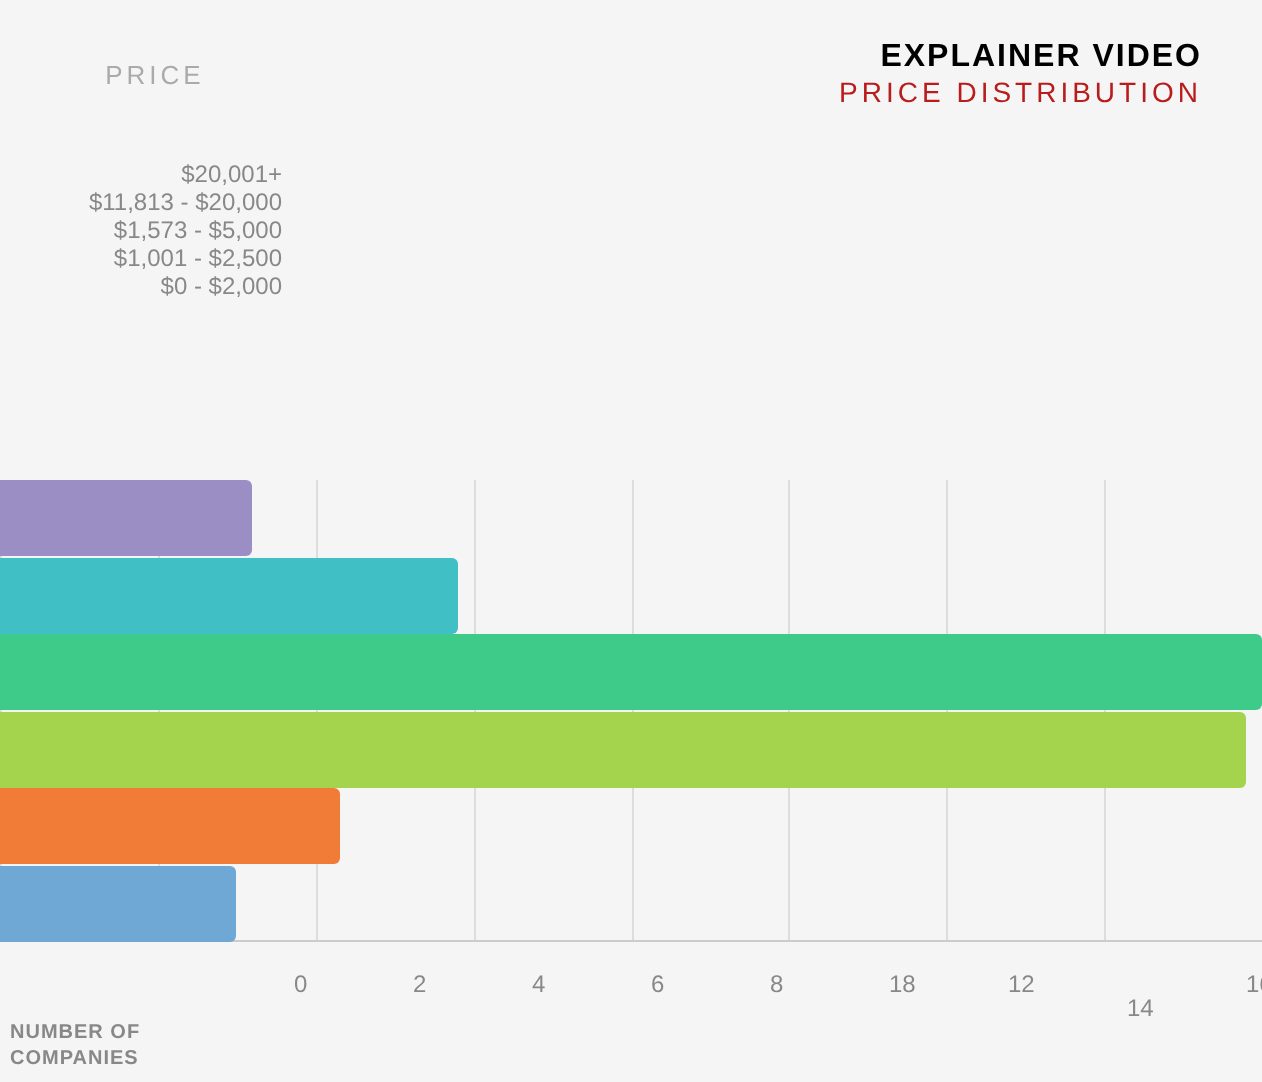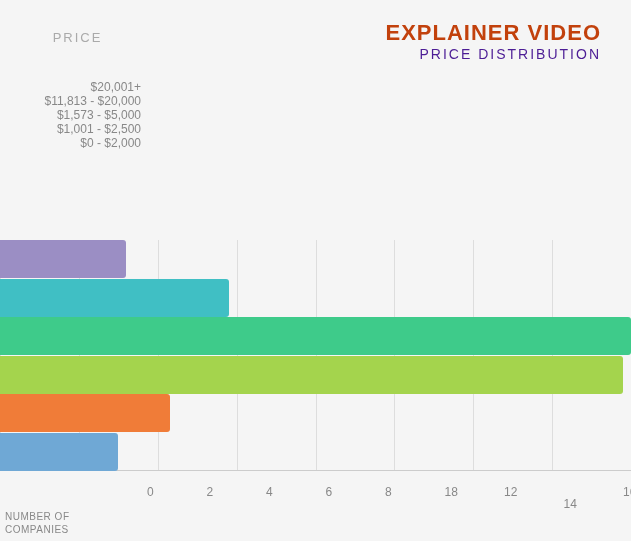--- a/index.html
+++ b/index.html
@@ -18,28 +18,28 @@
       display: flex;
       flex-direction: column;
     }
     .title-area {
       position: absolute;
       top: 20px;
       right: 30px;
       text-align: right;
     }
     .chart-title-line1 {
-      font-size: 22px;
+      font-size: 16px;
       font-weight: bold;
-      color: #c2410c;
+      color: #000000;
       letter-spacing: 1px;
     }
     .chart-title-line2 {
       font-size: 14px;
-      color: #4c1d95;
+      color: #b91c1c;
       letter-spacing: 2px;
     }
     .chart-body {
       position: absolute;
       top: 0;
       left: 0;
       right: 0;
       bottom: 60px;
       display: flex;
       flex-direction: column;
@@ -134,21 +134,21 @@
       width: 155px;
       height: 60px;
       display: flex;
       align-items: flex-end;
       padding-bottom: 5px;
       padding-left: 5px;
     }
     .x-axis-title {
       font-size: 10px;
       color: #888;
-      font-weight: normal;
+      font-weight: bold;
       letter-spacing: 0.5px;
       line-height: 1.3;
       margin-top: 24px;
     }
     
     .price-label {
       position: absolute;
       top: 30px;
       left: 0;
       width: 155px;

